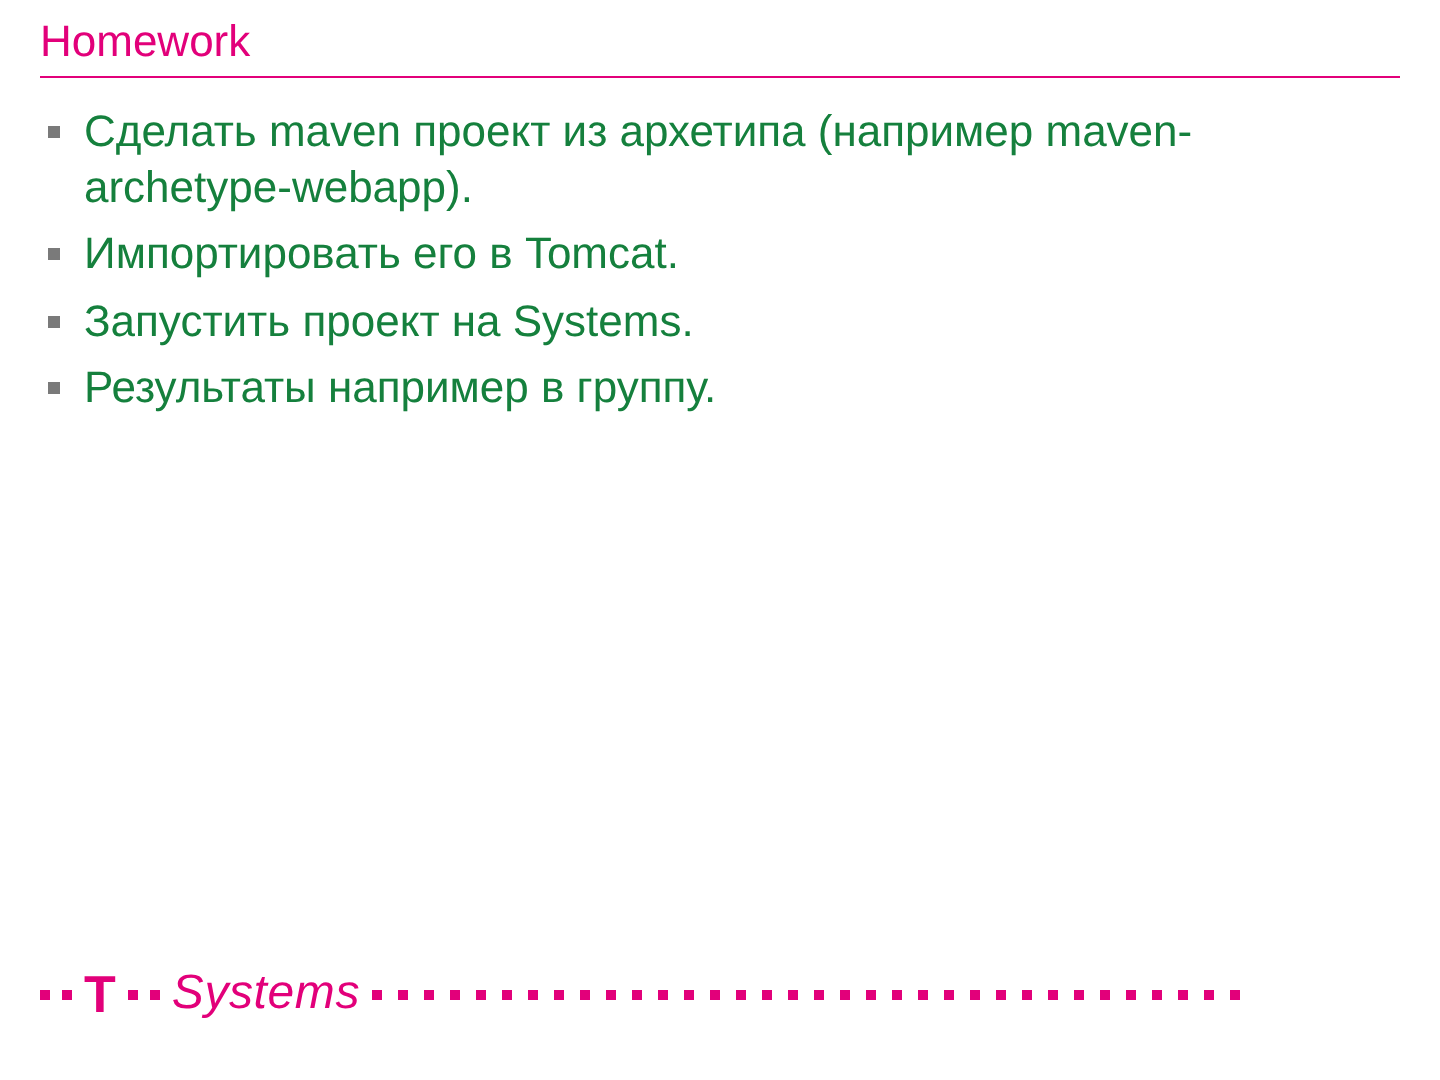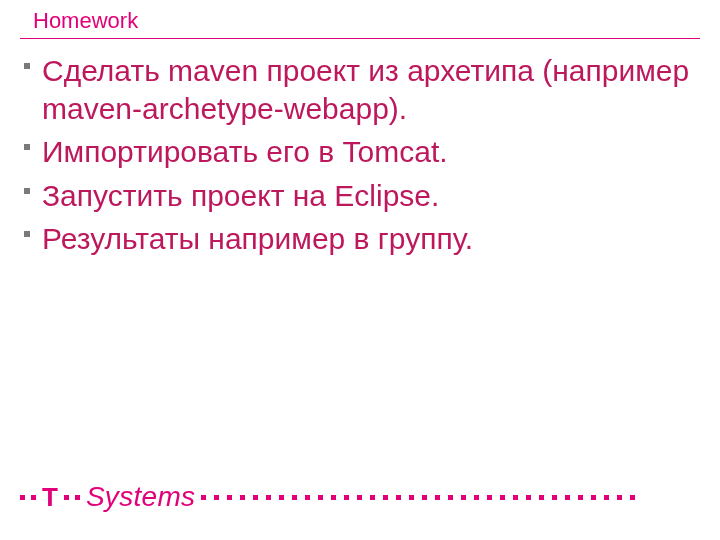--- a/index.html
+++ b/index.html
@@ -14,21 +14,21 @@
     position: relative;
   }
   .slide {
     position: relative;
     width: 720px;
     height: 540px;
     box-sizing: border-box;
   }
   .title {
     position: absolute;
-    left: 33px;
+    left: 20px;
     top: 8px;
     font-size: 22px;
     color: #e2007a;
     font-weight: 400;
   }
   .title-rule {
     position: absolute;
     left: 20px;
     top: 38px;
     width: 680px;
@@ -42,23 +42,23 @@
     width: 680px;
   }
   ul.bullets {
     list-style: none;
     margin: 0;
     padding: 0;
   }
   ul.bullets > li {
     position: relative;
     padding-left: 22px;
-    font-size: 30px;
+    font-size: 22px;
     line-height: 1.25;
-    color: #be185d;
+    color: #15803d;
     margin-bottom: 6px;
   }
   ul.bullets > li::before {
     content: "";
     position: absolute;
     left: 4px;
     top: 11px;
     width: 6px;
     height: 6px;
     background: #7a7a7a;
@@ -85,21 +85,21 @@
     background: #e2007a;
   }
   .t-mark {
     font-weight: 700;
     font-size: 26px;
     margin: 0 6px;
     color: #e2007a;
     line-height: 1;
   }
   .brand {
-    font-size: 28px;
+    font-size: 24px;
     font-style: italic;
     font-weight: 400;
     margin: 0 2px 0 6px;
     color: #e2007a;
     letter-spacing: 0.3px;
   }
   .long-dots {
     display: flex;
     gap: 8px;
     align-items: center;
@@ -116,21 +116,21 @@
 
 <div class="slide">
 
   <div class="title">Homework</div>
   <div class="title-rule"></div>
 
   <div class="body">
     <ul class="bullets">
       <li>Сделать maven проект из архетипа (например maven-archetype-webapp).</li>
       <li>Импортировать его в Tomcat.</li>
-      <li>Запустить проект на Eclipse.</li>
+      <li>Запустить проект на Systems.</li>
       <li>Результаты например в группу.</li>
     </ul>
   </div>
 
   <div class="footer">
     <div class="dots">
       <span class="dot"></span>
       <span class="dot"></span>
     </div>
     <span class="t-mark">T</span>

